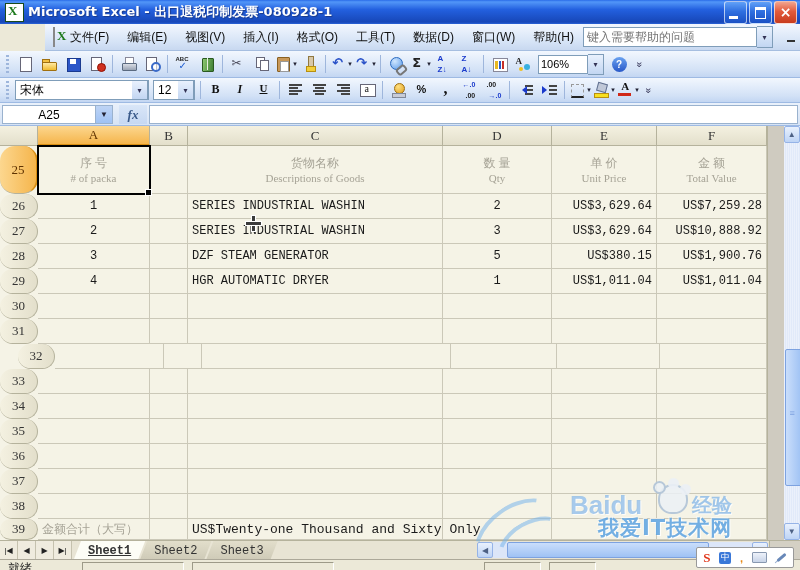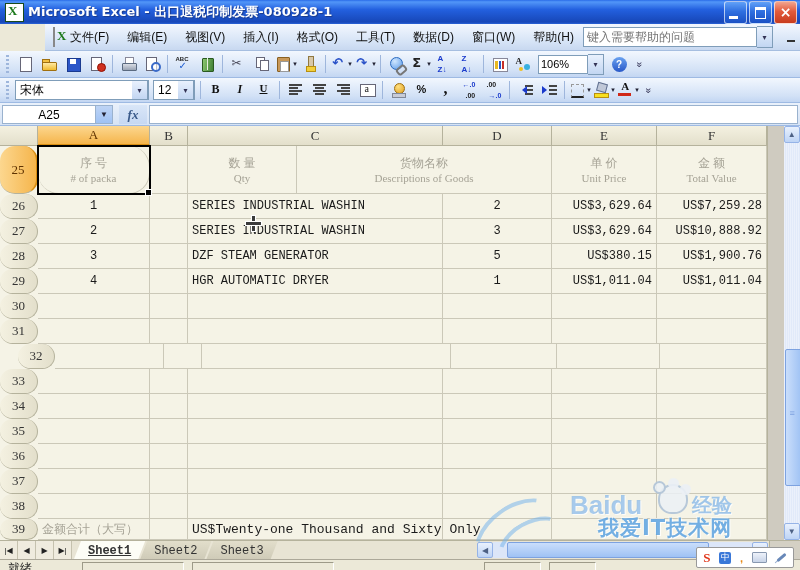--- a/index.html
+++ b/index.html
@@ -405,32 +405,32 @@
           <div class="hdr sel" style="width: 112px;">A</div>
           <div class="hdr" style="width: 38px;">B</div>
           <div class="hdr" style="width: 255px;">C</div>
           <div class="hdr" style="width: 109px;">D</div>
           <div class="hdr" style="width: 105px;">E</div>
           <div class="hdr" style="width: 110px;">F</div>
         </div>
       <div id="grid-rows">
           <div class="grid-row" style="height: 48px;">
             <div class="row-hdr sel">25</div>
-            <div class="cell ac muted" style="width: 112px; border-radius: 21px;">
+            <div class="cell ac muted" style="width: 112px;">
               <span>序 号</span>
               <span class="l2"># of packa</span>
             </div>
             <div class="cell al" style="width: 38px;"></div>
+            <div class="cell ac muted" style="width: 255px;">
+              <span>货物名称</span>
+              <span class="l2">Descriptions of Goods</span>
+            </div>
             <div class="cell ac muted" style="width: 109px;">
               <span>数 量</span>
               <span class="l2">Qty</span>
-            </div>
-            <div class="cell ac muted" style="width: 255px;">
-              <span>货物名称</span>
-              <span class="l2">Descriptions of Goods</span>
             </div>
             <div class="cell ac muted" style="width: 105px;">
               <span>单 价</span>
               <span class="l2">Unit Price</span>
             </div>
             <div class="cell ac muted" style="width: 110px;">
               <span>金 额</span>
               <span class="l2">Total Value</span>
             </div>
           </div>

